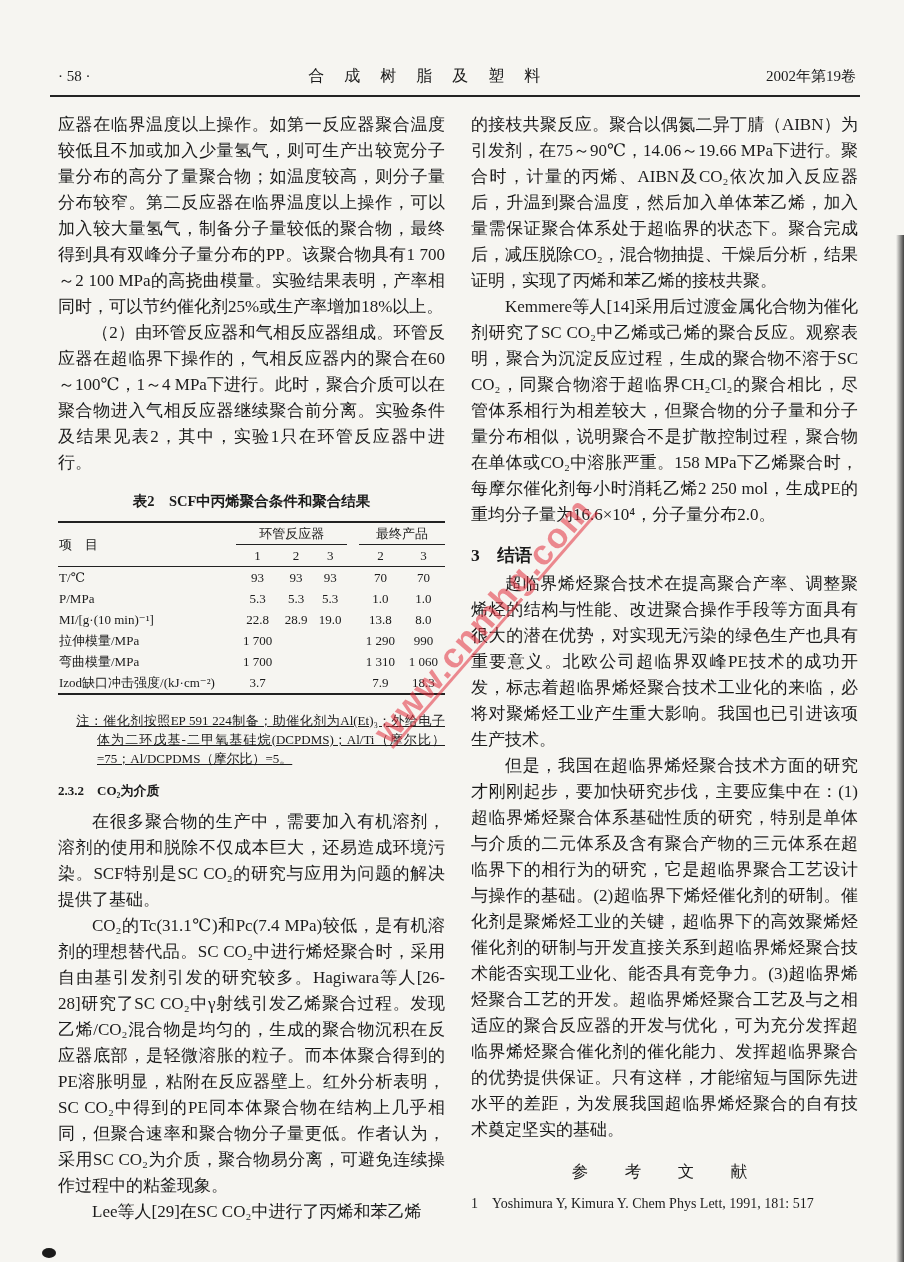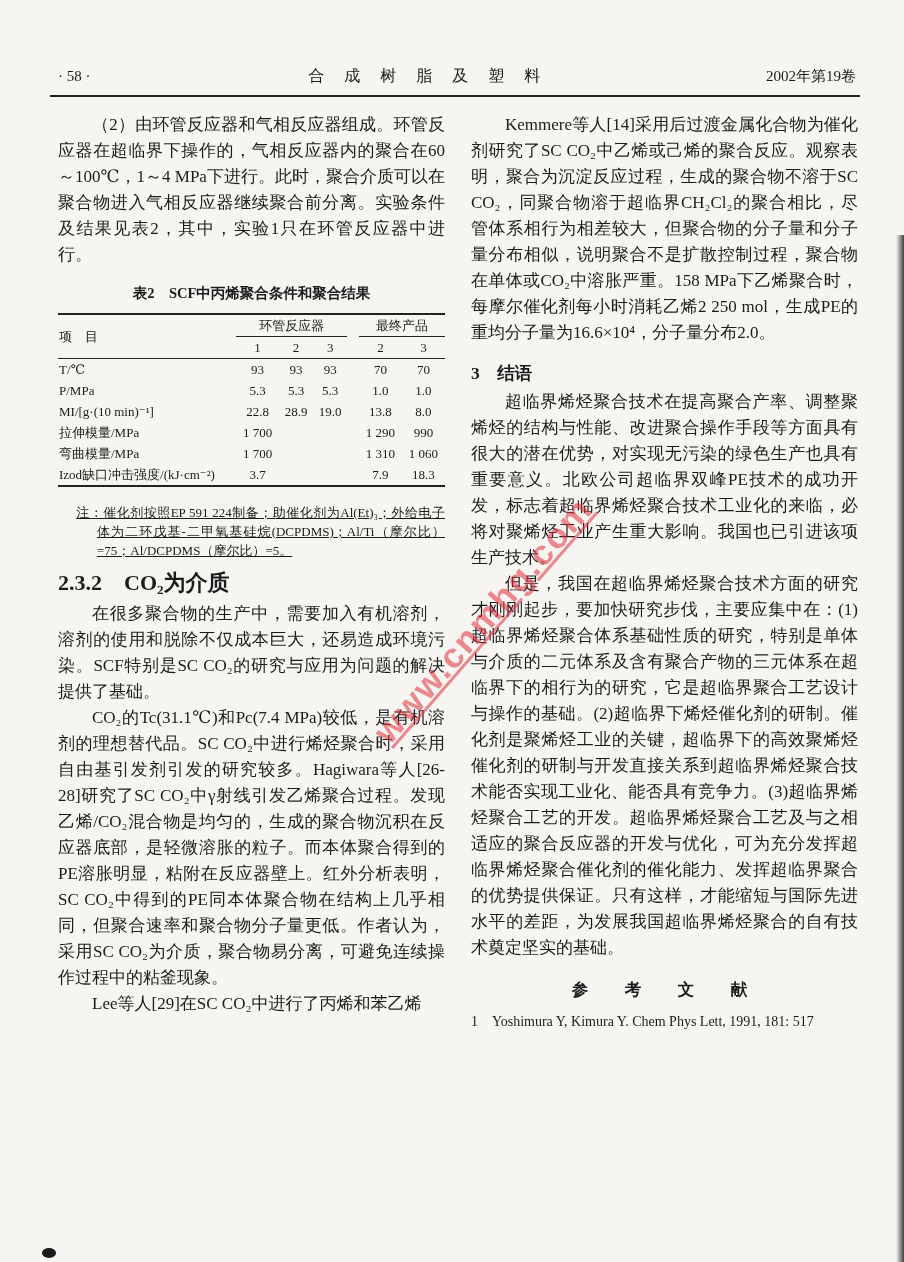--- a/index.html
+++ b/index.html
@@ -22,23 +22,23 @@
   }
   
   .content {
     position:absolute; top:112px; left:58px; right:46px; bottom:8px;
     display:flex; gap:26px;
   }
   .col { flex:1; font-size:17px; line-height:26px; text-align:justify; overflow:hidden; }
   .col p { margin:0; text-indent:2em; }
   .col p.noindent { text-indent:0; }
   
-  .h-sub { font-weight:bold; font-size:22px; margin:8px 0 5px; text-indent:0; }
+  .h-sub { font-weight:bold; font-size:13px; margin:8px 0 5px; text-indent:0; }
   .h-sec { font-weight:bold; font-size:17.5px; margin:14px 0 3px; text-indent:0; }
-  .ref-head { font-weight:bold; font-size:16.5px; text-align:center; letter-spacing:10px; margin:16px 0 9px; }
+  .ref-head { font-weight:normal; font-size:16.5px; text-align:center; letter-spacing:10px; margin:16px 0 9px; }
   .ref-item { font-size:14px; line-height:20px; text-indent:0 !important; text-align:left; }
   
   .tbl-caption { text-align:center; font-weight:bold; font-size:14.5px; margin:12px 0 7px; }
   .data-table {
     width:100%; border-collapse:collapse; font-size:13px; 
     border-top:2px solid #222; border-bottom:2px solid #222; margin-bottom:16px;
     font-family:"Liberation Serif","DejaVu Serif",serif;
   }
   .data-table th, .data-table td { padding:2px 1px; text-align:center; font-weight:normal; line-height:17px; }
   .data-table .lbl { text-align:left; width:46%; }
@@ -81,20 +81,21 @@
   <header class="page-header">
     <span>· 58 ·</span>
     <span class="journal-title">合 成 树 脂 及 塑 料</span>
     <span>2002年第19卷</span>
   </header>
   <div class="header-rule"></div>
 
   <main class="content">
 
     <section class="col">
+      <p class="noindent">应器在临界温度以上操作。如第一反应器聚合温度较低且不加或加入少量氢气，则可生产出较宽分子量分布的高分了量聚合物；如温度较高，则分子量分布较窄。第二反应器在临界温度以上操作，可以加入较大量氢气，制备分子量较低的聚合物，最终得到具有双峰分子量分布的PP。该聚合物具有1 700～2 100 MPa的高挠曲模量。实验结果表明，产率相同时，可以节约催化剂25%或生产率增加18%以上。</p>
       <p>（2）由环管反应器和气相反应器组成。环管反应器在超临界下操作的，气相反应器内的聚合在60～100℃，1～4 MPa下进行。此时，聚合介质可以在聚合物进入气相反应器继续聚合前分离。实验条件及结果见表2，其中，实验1只在环管反应器中进行。</p>
 
       <div class="tbl-caption">表2　SCF中丙烯聚合条件和聚合结果</div>
 
       <table class="data-table">
         <thead>
           <tr>
             <th class="item-h" rowspan="2">项　目</th>
             <th class="grp" colspan="3">环管反应器</th>
             <th class="spacer" rowspan="2"></th>
@@ -168,20 +169,21 @@
 
       <div class="tbl-note">注：催化剂按照EP 591 224制备；助催化剂为Al(Et)₃；外给电子体为二环戊基-二甲氧基硅烷(DCPDMS)；Al/Ti（摩尔比）=75；Al/DCPDMS（摩尔比）=5。</div>
 
       <div class="h-sub">2.3.2　CO₂为介质</div>
       <p>在很多聚合物的生产中，需要加入有机溶剂，溶剂的使用和脱除不仅成本巨大，还易造成环境污染。SCF特别是SC CO₂的研究与应用为问题的解决提供了基础。</p>
       <p>CO₂的Tc(31.1℃)和Pc(7.4 MPa)较低，是有机溶剂的理想替代品。SC CO₂中进行烯烃聚合时，采用自由基引发剂引发的研究较多。Hagiwara等人[26-28]研究了SC CO₂中γ射线引发乙烯聚合过程。发现乙烯/CO₂混合物是均匀的，生成的聚合物沉积在反应器底部，是轻微溶胀的粒子。而本体聚合得到的PE溶胀明显，粘附在反应器壁上。红外分析表明，SC CO₂中得到的PE同本体聚合物在结构上几乎相同，但聚合速率和聚合物分子量更低。作者认为，采用SC CO₂为介质，聚合物易分离，可避免连续操作过程中的粘釜现象。</p>
       <p>Lee等人[29]在SC CO₂中进行了丙烯和苯乙烯</p>
     </section>
 
     <section class="col">
+      <p class="noindent">的接枝共聚反应。聚合以偶氮二异丁腈（AIBN）为引发剂，在75～90℃，14.06～19.66 MPa下进行。聚合时，计量的丙烯、AIBN及CO₂依次加入反应器后，升温到聚合温度，然后加入单体苯乙烯，加入量需保证聚合体系处于超临界的状态下。聚合完成后，减压脱除CO₂，混合物抽提、干燥后分析，结果证明，实现了丙烯和苯乙烯的接枝共聚。</p>
       <p>Kemmere等人[14]采用后过渡金属化合物为催化剂研究了SC CO₂中乙烯或己烯的聚合反应。观察表明，聚合为沉淀反应过程，生成的聚合物不溶于SC CO₂，同聚合物溶于超临界CH₂Cl₂的聚合相比，尽管体系相行为相差较大，但聚合物的分子量和分子量分布相似，说明聚合不是扩散控制过程，聚合物在单体或CO₂中溶胀严重。158 MPa下乙烯聚合时，每摩尔催化剂每小时消耗乙烯2 250 mol，生成PE的重均分子量为16.6×10⁴，分子量分布2.0。</p>
 
       <div class="h-sec">3　结语</div>
       <p>超临界烯烃聚合技术在提高聚合产率、调整聚烯烃的结构与性能、改进聚合操作手段等方面具有很大的潜在优势，对实现无污染的绿色生产也具有重要意义。北欧公司超临界双峰PE技术的成功开发，标志着超临界烯烃聚合技术工业化的来临，必将对聚烯烃工业产生重大影响。我国也已引进该项生产技术。</p>
       <p>但是，我国在超临界烯烃聚合技术方面的研究才刚刚起步，要加快研究步伐，主要应集中在：(1)超临界烯烃聚合体系基础性质的研究，特别是单体与介质的二元体系及含有聚合产物的三元体系在超临界下的相行为的研究，它是超临界聚合工艺设计与操作的基础。(2)超临界下烯烃催化剂的研制。催化剂是聚烯烃工业的关键，超临界下的高效聚烯烃催化剂的研制与开发直接关系到超临界烯烃聚合技术能否实现工业化、能否具有竞争力。(3)超临界烯烃聚合工艺的开发。超临界烯烃聚合工艺及与之相适应的聚合反应器的开发与优化，可为充分发挥超临界烯烃聚合催化剂的催化能力、发挥超临界聚合的优势提供保证。只有这样，才能缩短与国际先进水平的差距，为发展我国超临界烯烃聚合的自有技术奠定坚实的基础。</p>
 
       <div class="ref-head">参　考　文　献</div>
       <p class="ref-item">1　Yoshimura Y, Kimura Y. Chem Phys Lett, 1991, 181: 517</p>
     </section>
 

